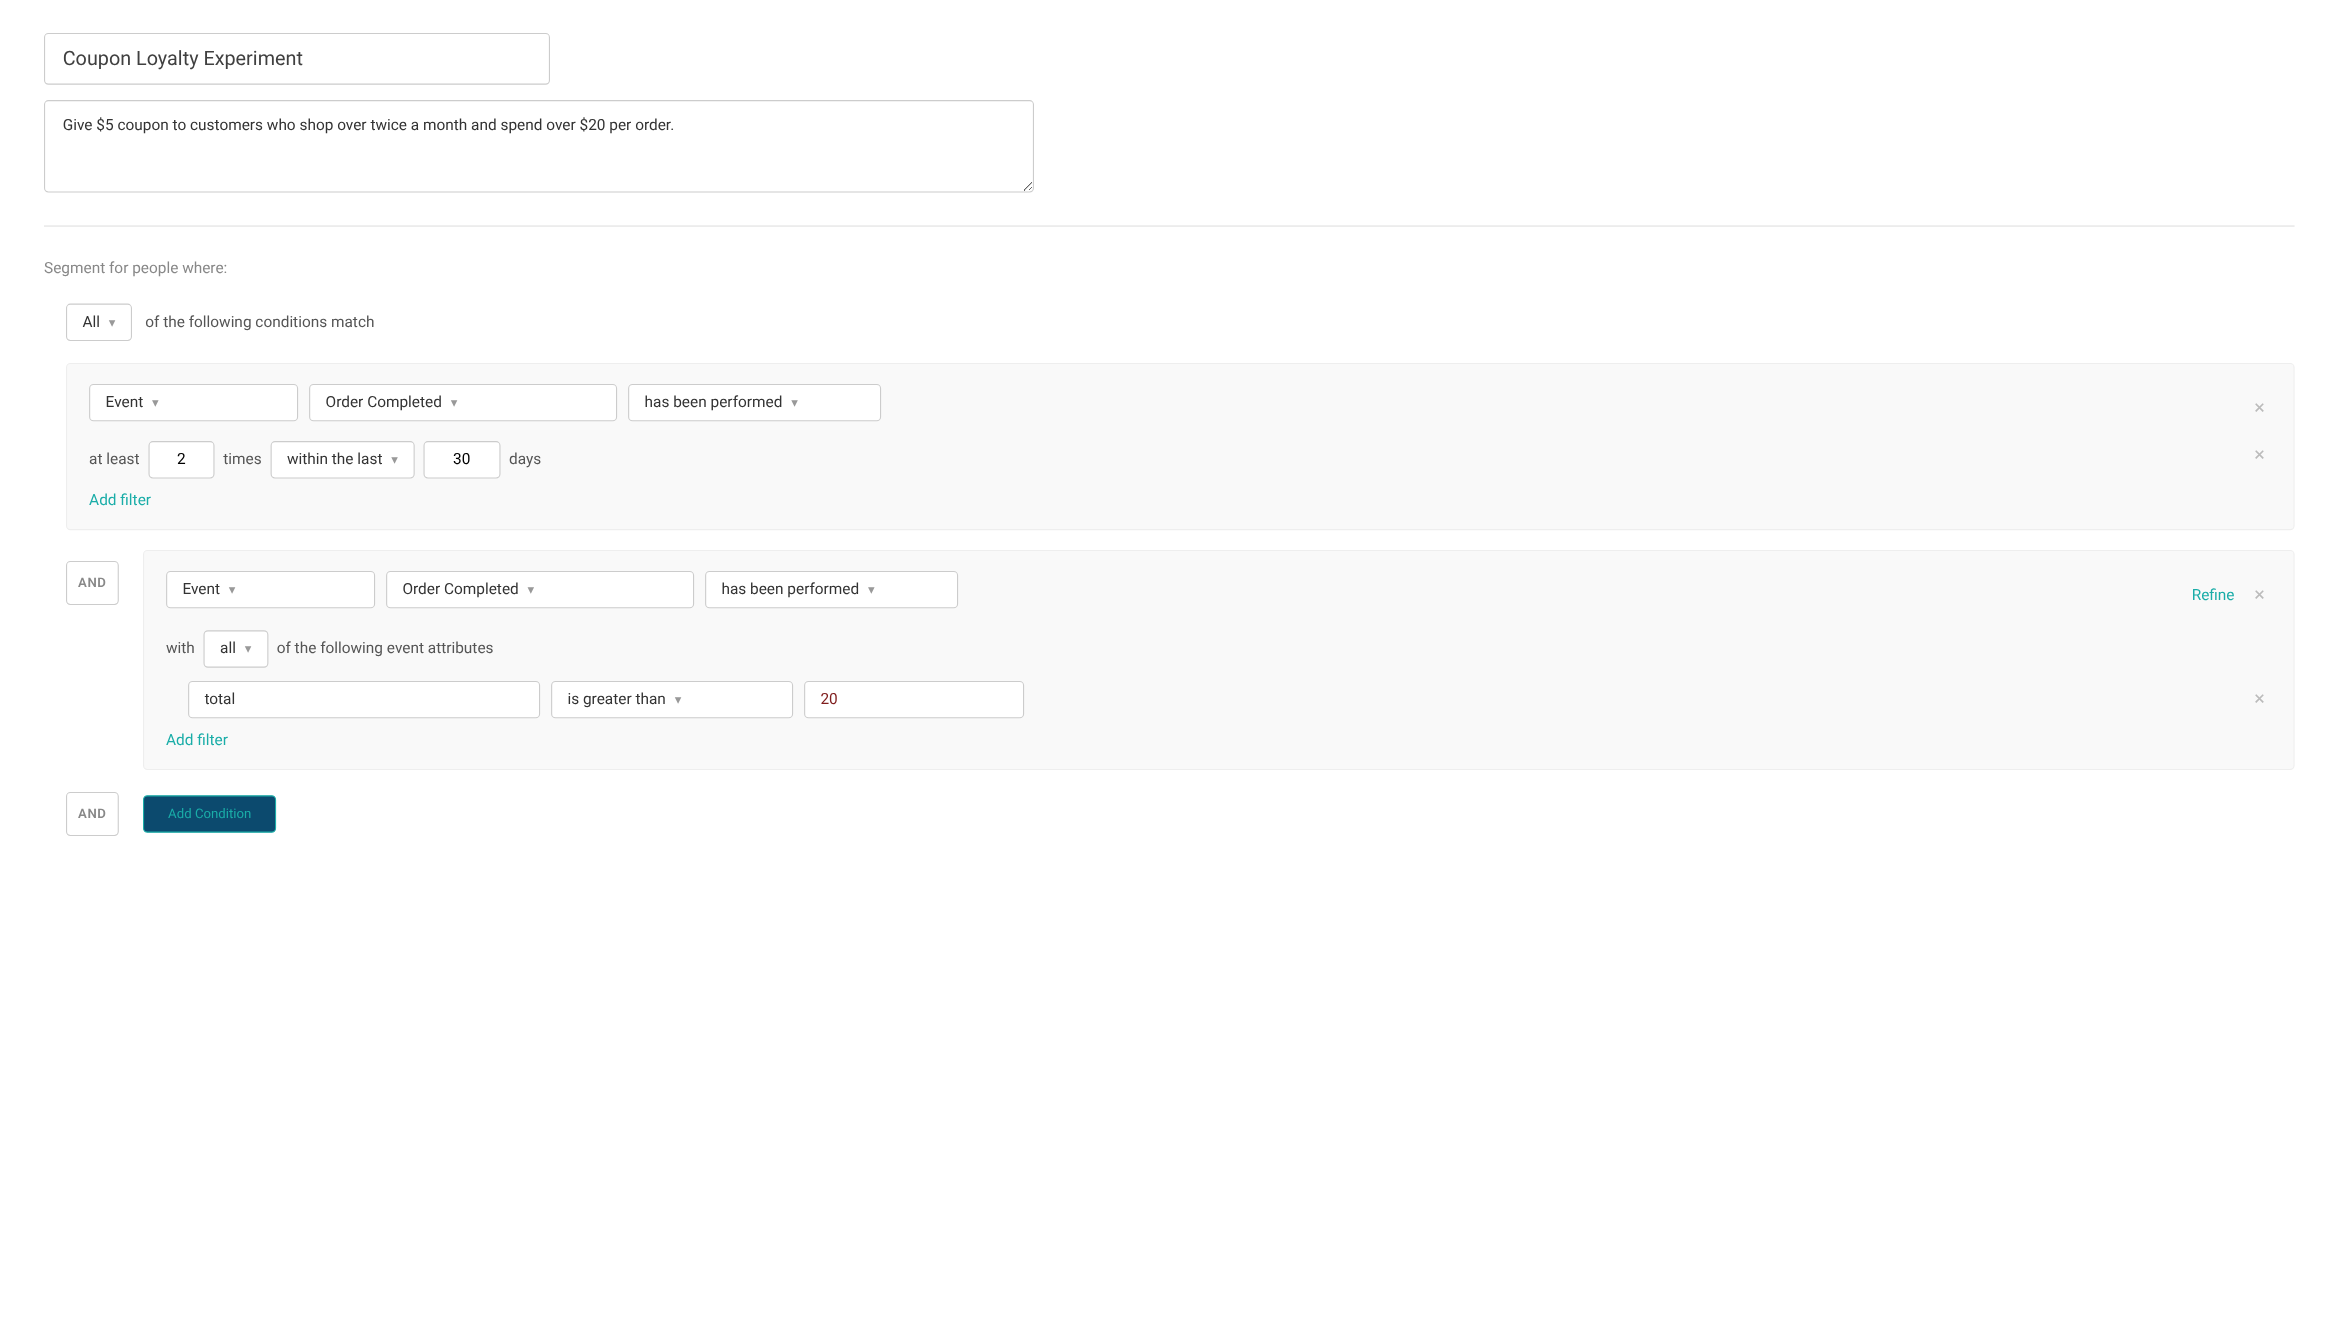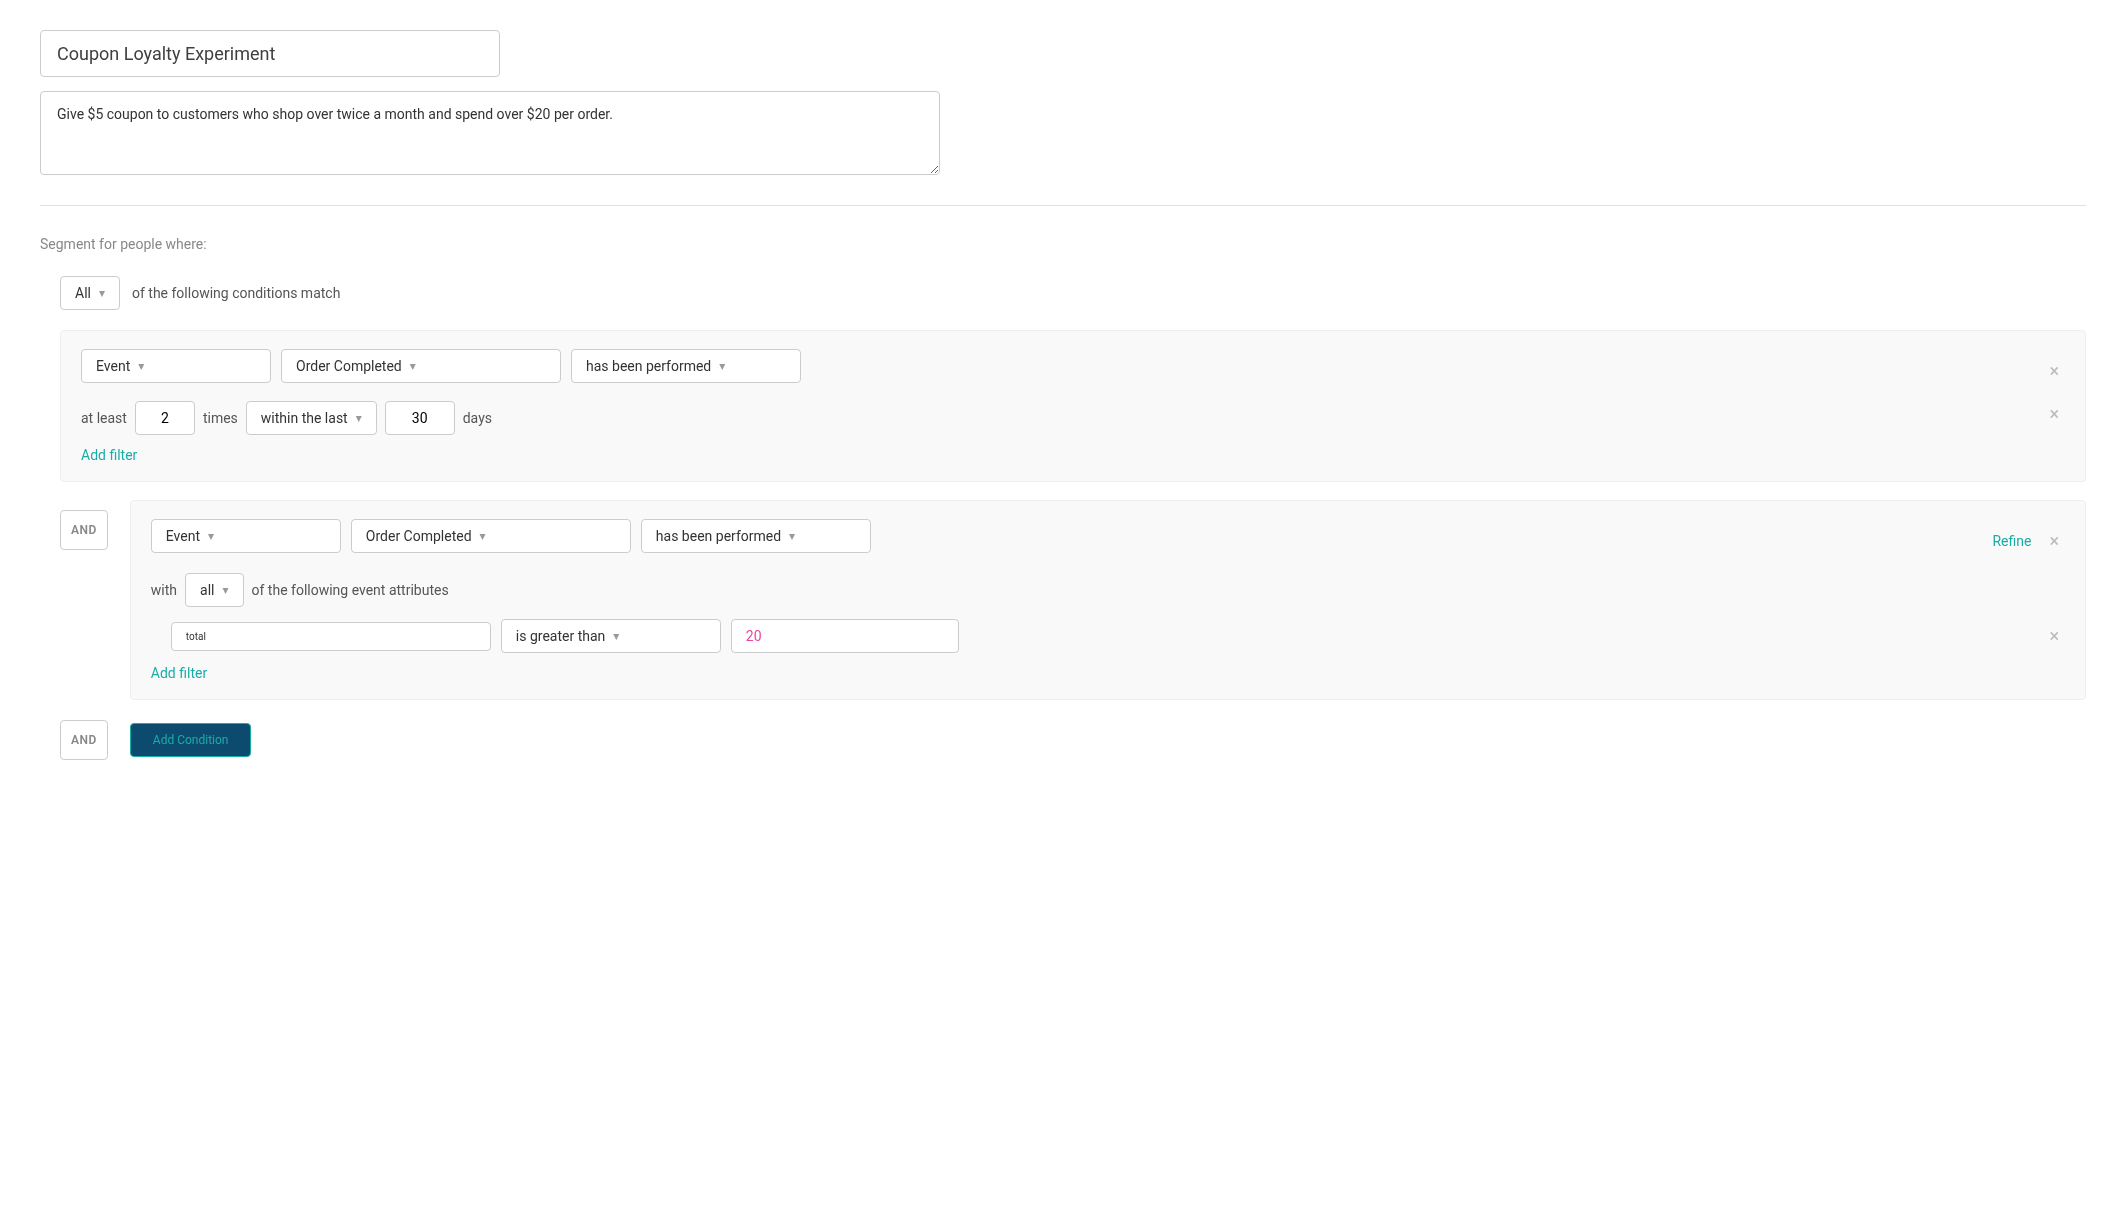--- a/index.html
+++ b/index.html
@@ -216,37 +216,37 @@
       align-items: center;
       gap: 10px;
       margin-top: 12px;
       padding-left: 20px;
     }
 
     .attribute-name-input {
       border: 1px solid #ccc;
       border-radius: 4px;
       padding: 8px 14px;
-      font-size: 10px;
+      font-size: 14px;
       width: 320px;
       color: #333;
       outline: none;
     }
 
     .dropdown-operator {
       min-width: 220px;
     }
 
     .value-input {
       border: 1px solid #ccc;
       border-radius: 4px;
       padding: 8px 14px;
       font-size: 14px;
-      width: 228px;
-      color: #ec4899;
+      width: 200px;
+      color: #7f1d1d;
       outline: none;
     }
 
     .add-condition-btn {
       border: 1px solid #1aada8;
       border-radius: 4px;
       padding: 9px 22px;
       font-size: 12px;
       color: #1aada8;
       background: #0c4a6e;

